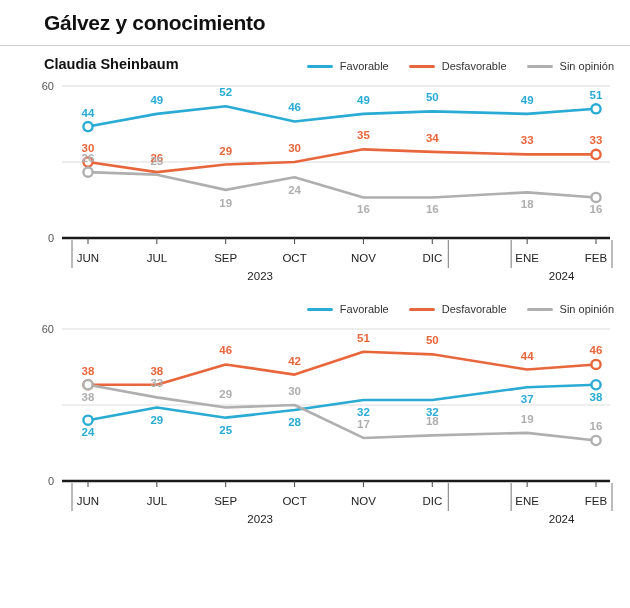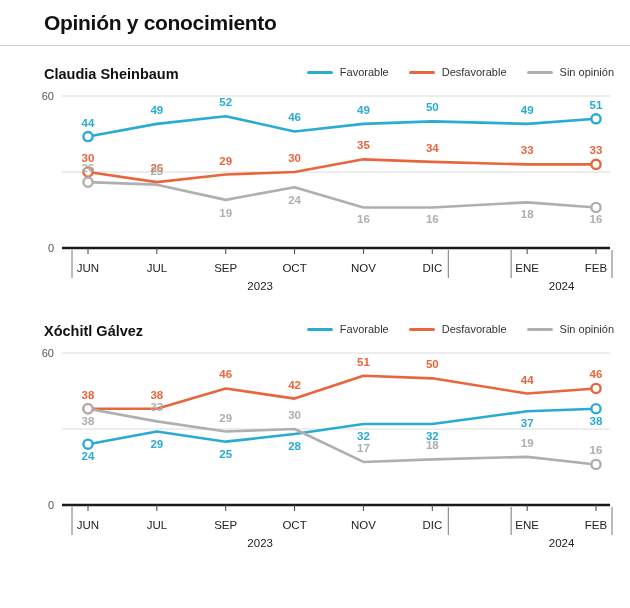--- a/index.html
+++ b/index.html
@@ -43,23 +43,23 @@
     border: none;
     border-top: 1px solid #cfcfcf;
     width: 630px;
   }
   .panel {
     position: relative;
     width: 630px;
   }
   .panel-head {
     display: flex;
-    align-items: flex-start;
+    align-items: flex-end;
     padding: 0 16px 0 44px;
-    margin-top: 20px;
+    margin-top: 10px;
   }
   .panel-title {
     font-size: 14.5px;
     font-weight: bold;
     color: #111111;
     white-space: nowrap;
   }
   .legend {
     display: flex;
     align-items: center;
@@ -113,21 +113,21 @@
   .spacer { height: 6px; }
 </style>
 </head>
 <body>
 
 <div class="page">
 
   <div class="topbar"></div>
 
   <div class="header">
-    <h1 class="title">Opinión y conocimiento</h1>
+    <h1 class="title">Gálvez y conocimiento</h1>
   </div>
   <hr class="rule">
 
   <div class="panel">
     <div class="panel-head">
       <div class="panel-title">Claudia Sheinbaum</div>
       <div class="legend">
         <div class="legend-item">
           <span class="legend-swatch" style="background:#29ABD4"></span>
           <span>Favorable</span>
@@ -205,21 +205,20 @@
           <text x="527.1428571428571" y="136.4" class="val-label" fill="#AFAFAF">18</text>
           <text x="596" y="141.46666666666667" class="val-label" fill="#AFAFAF">16</text>
         </svg>
     </div>
   </div>
 
   <div class="spacer"></div>
 
   <div class="panel">
     <div class="panel-head">
-      <div class="panel-title">Xóchitl Gálvez</div>
       <div class="legend">
         <div class="legend-item">
           <span class="legend-swatch" style="background:#29ABD4"></span>
           <span>Favorable</span>
         </div>
         <div class="legend-item">
           <span class="legend-swatch" style="background:#E8663C"></span>
           <span>Desfavorable</span>
         </div>
         <div class="legend-item">

